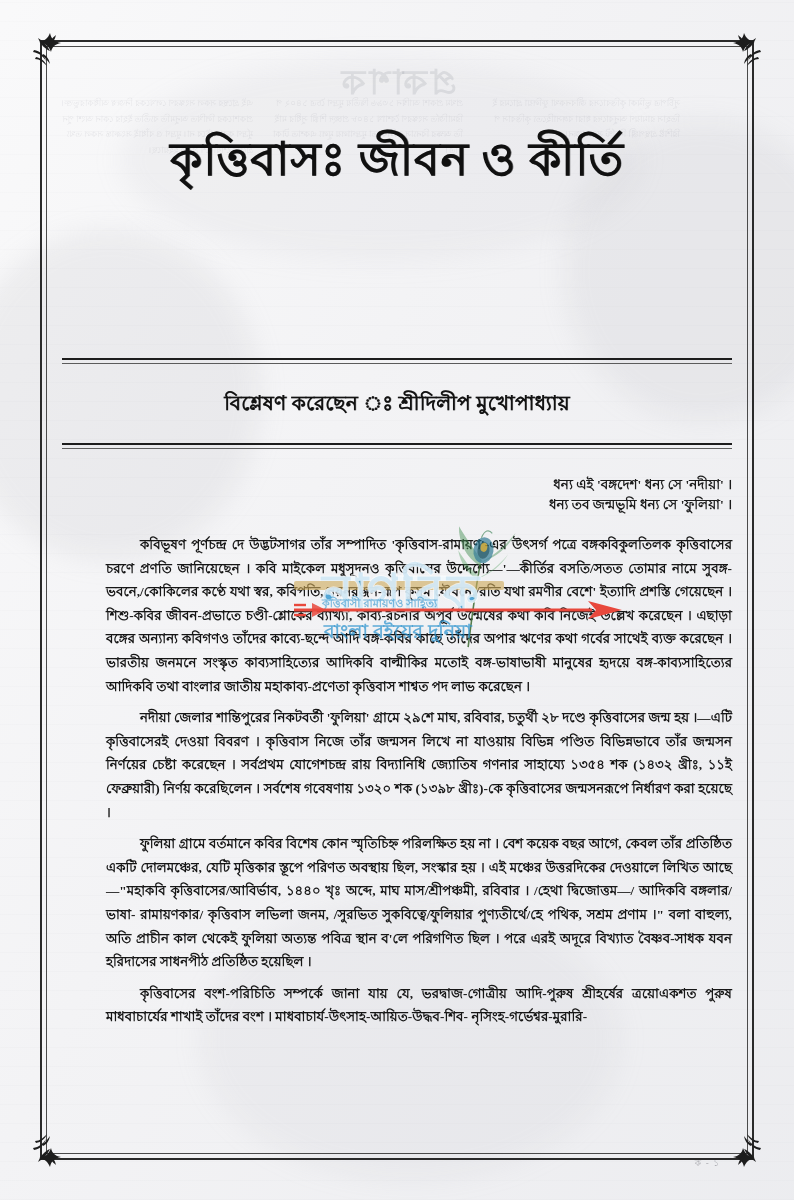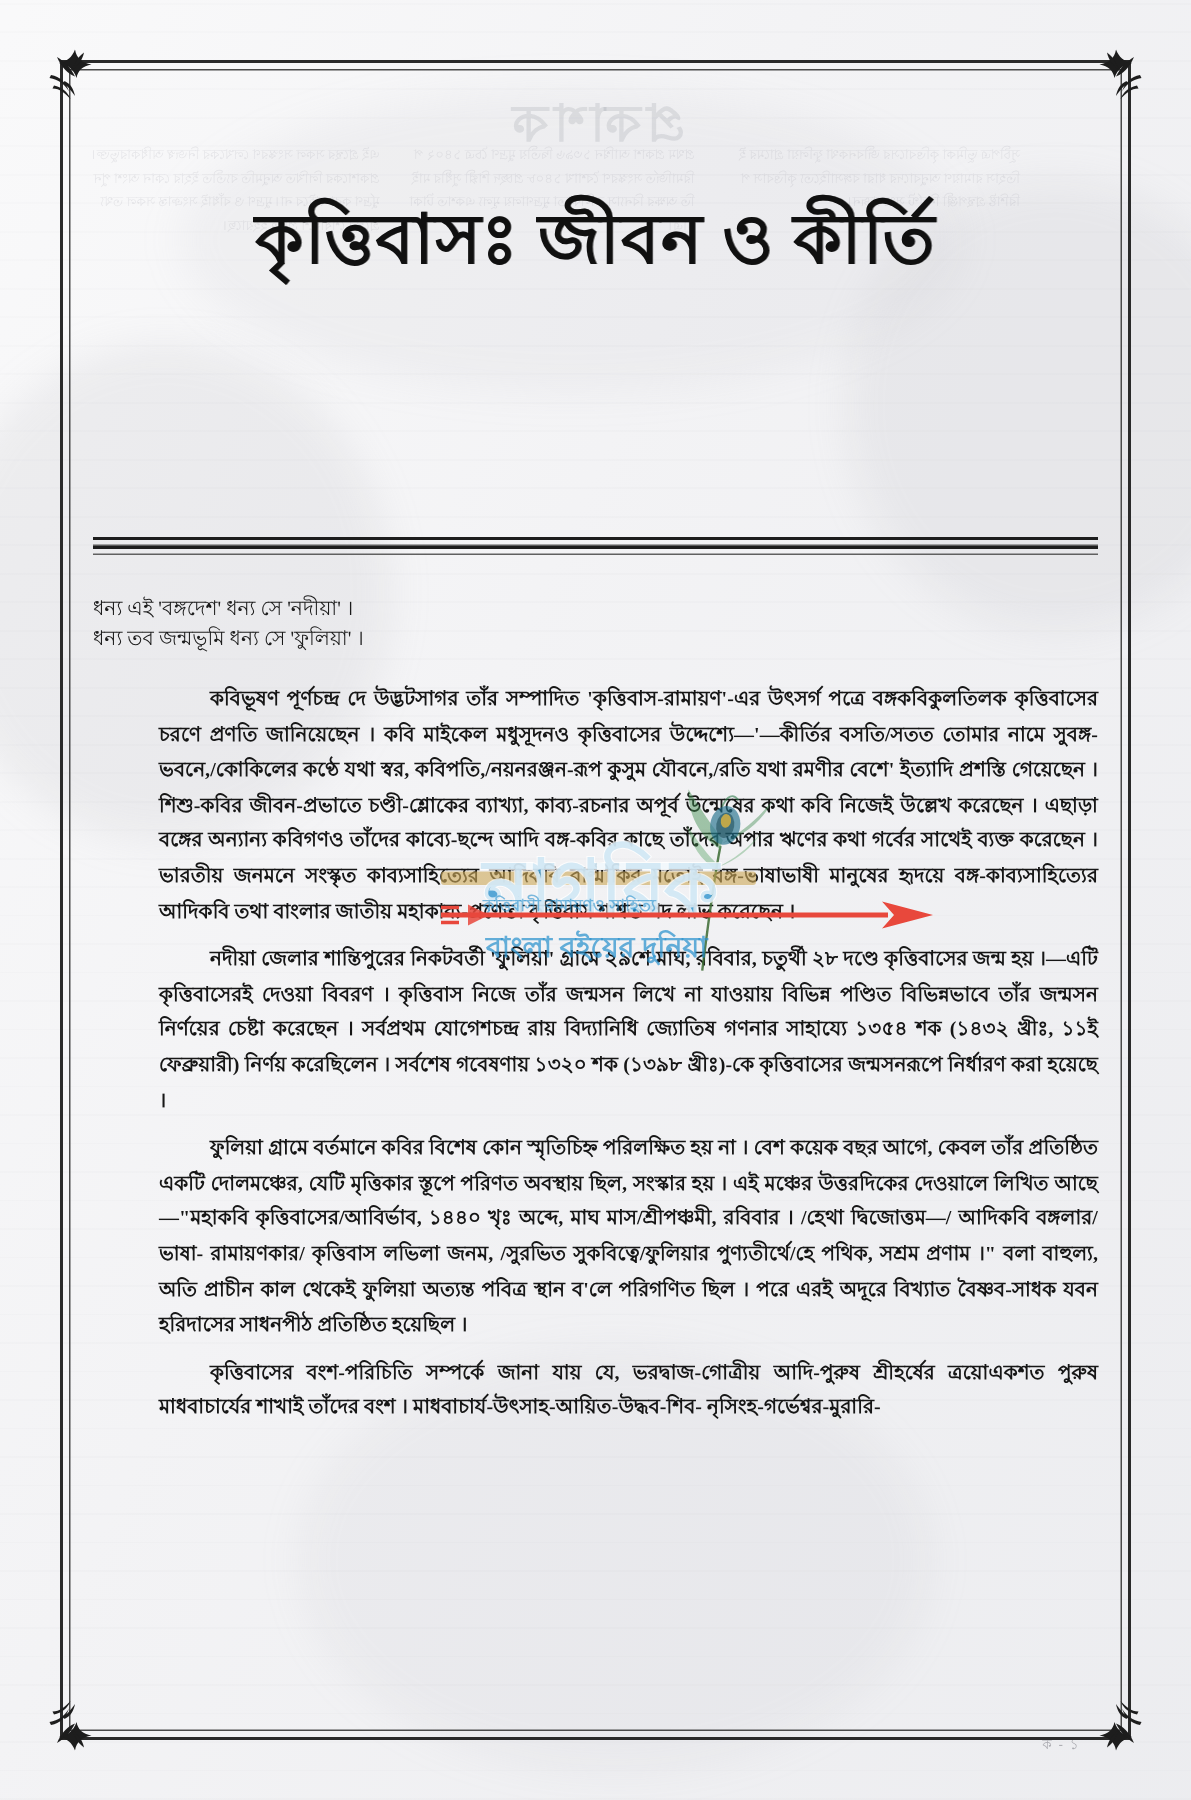--- a/index.html
+++ b/index.html
@@ -126,26 +126,26 @@
     letter-spacing: 0.3px;
     text-shadow: 0.4px 0 0 rgba(20,20,20,0.5);
   }
   .rule-bot {
     border-top: 2.2px solid #1d1d1d;
     border-bottom: 0.8px solid #606060;
     height: 3px;
   }
 
   .epigraph {
-    text-align: left;
+    text-align: right;
     margin-top: 26px;
     font-size: 13.5px;
     line-height: 20px;
     color: #1b1b1b;
-    font-weight: 400;
+    font-weight: 700;
   }
   .epigraph div { white-space: nowrap; }
 
   .body-text {
     margin-top: 18px;
     position: relative;
     margin-left: 44px;
   }
   .para {
     text-align: justify;
@@ -291,20 +291,21 @@
     </svg>
   </div>
 
   <div class="content">
 
     <div class="masthead">
       <div class="masthead-title">কৃত্তিবাসঃ জীবন ও কীর্তি</div>
     </div>
 
     <div class="rule-top"></div>
+    <div class="byline">বিশ্লেষণ করেছেন ঃ শ্রীদিলীপ মুখোপাধ্যায়</div>
     <div class="rule-bot"></div>
 
     <div class="epigraph">
       <div>ধন্য এই 'বঙ্গদেশ' ধন্য সে 'নদীয়া' ।</div>
       <div>ধন্য তব জন্মভূমি ধন্য সে 'ফুলিয়া' ।</div>
     </div>
 
     <div class="body-text">
       <p class="para p1">কবিভূষণ পূর্ণচন্দ্র দে উদ্ভটসাগর তাঁর সম্পাদিত 'কৃত্তিবাস-রামায়ণ'-এর উৎসর্গ পত্রে বঙ্গকবিকুলতিলক কৃত্তিবাসের চরণে প্রণতি জানিয়েছেন । কবি মাইকেল মধুসূদনও কৃত্তিবাসের উদ্দেশ্যে—'—কীর্তির বসতি/সতত তোমার নামে সুবঙ্গ-ভবনে,/কোকিলের কণ্ঠে যথা স্বর, কবিপতি,/নয়নরঞ্জন-রূপ কুসুম যৌবনে,/রতি যথা রমণীর বেশে' ইত্যাদি প্রশস্তি গেয়েছেন । শিশু-কবির জীবন-প্রভাতে চণ্ডী-শ্লোকের ব্যাখ্যা, কাব্য-রচনার অপূর্ব উন্মেষের কথা কবি নিজেই উল্লেখ করেছেন । এছাড়া বঙ্গের অন্যান্য কবিগণও তাঁদের কাব্যে-ছন্দে আদি বঙ্গ-কবির কাছে তাঁদের অপার ঋণের কথা গর্বের সাথেই ব্যক্ত করেছেন । ভারতীয় জনমনে সংস্কৃত কাব্যসাহিত্যের আদিকবি বাল্মীকির মতোই বঙ্গ-ভাষাভাষী মানুষের হৃদয়ে বঙ্গ-কাব্যসাহিত্যের আদিকবি তথা বাংলার জাতীয় মহাকাব্য-প্রণেতা কৃত্তিবাস শাশ্বত পদ লাভ করেছেন ।</p>
       <p class="para p2">নদীয়া জেলার শান্তিপুরের নিকটবর্তী 'ফুলিয়া' গ্রামে ২৯শে মাঘ, রবিবার, চতুর্থী ২৮ দণ্ডে কৃত্তিবাসের জন্ম হয় ।—এটি কৃত্তিবাসেরই দেওয়া বিবরণ । কৃত্তিবাস নিজে তাঁর জন্মসন লিখে না যাওয়ায় বিভিন্ন পণ্ডিত বিভিন্নভাবে তাঁর জন্মসন নির্ণয়ের চেষ্টা করেছেন । সর্বপ্রথম যোগেশচন্দ্র রায় বিদ্যানিধি জ্যোতিষ গণনার সাহায্যে ১৩৫৪ শক (১৪৩২ খ্রীঃ, ১১ই ফেব্রুয়ারী) নির্ণয় করেছিলেন । সর্বশেষ গবেষণায় ১৩২০ শক (১৩৯৮ খ্রীঃ)-কে কৃত্তিবাসের জন্মসনরূপে নির্ধারণ করা হয়েছে ।</p>

